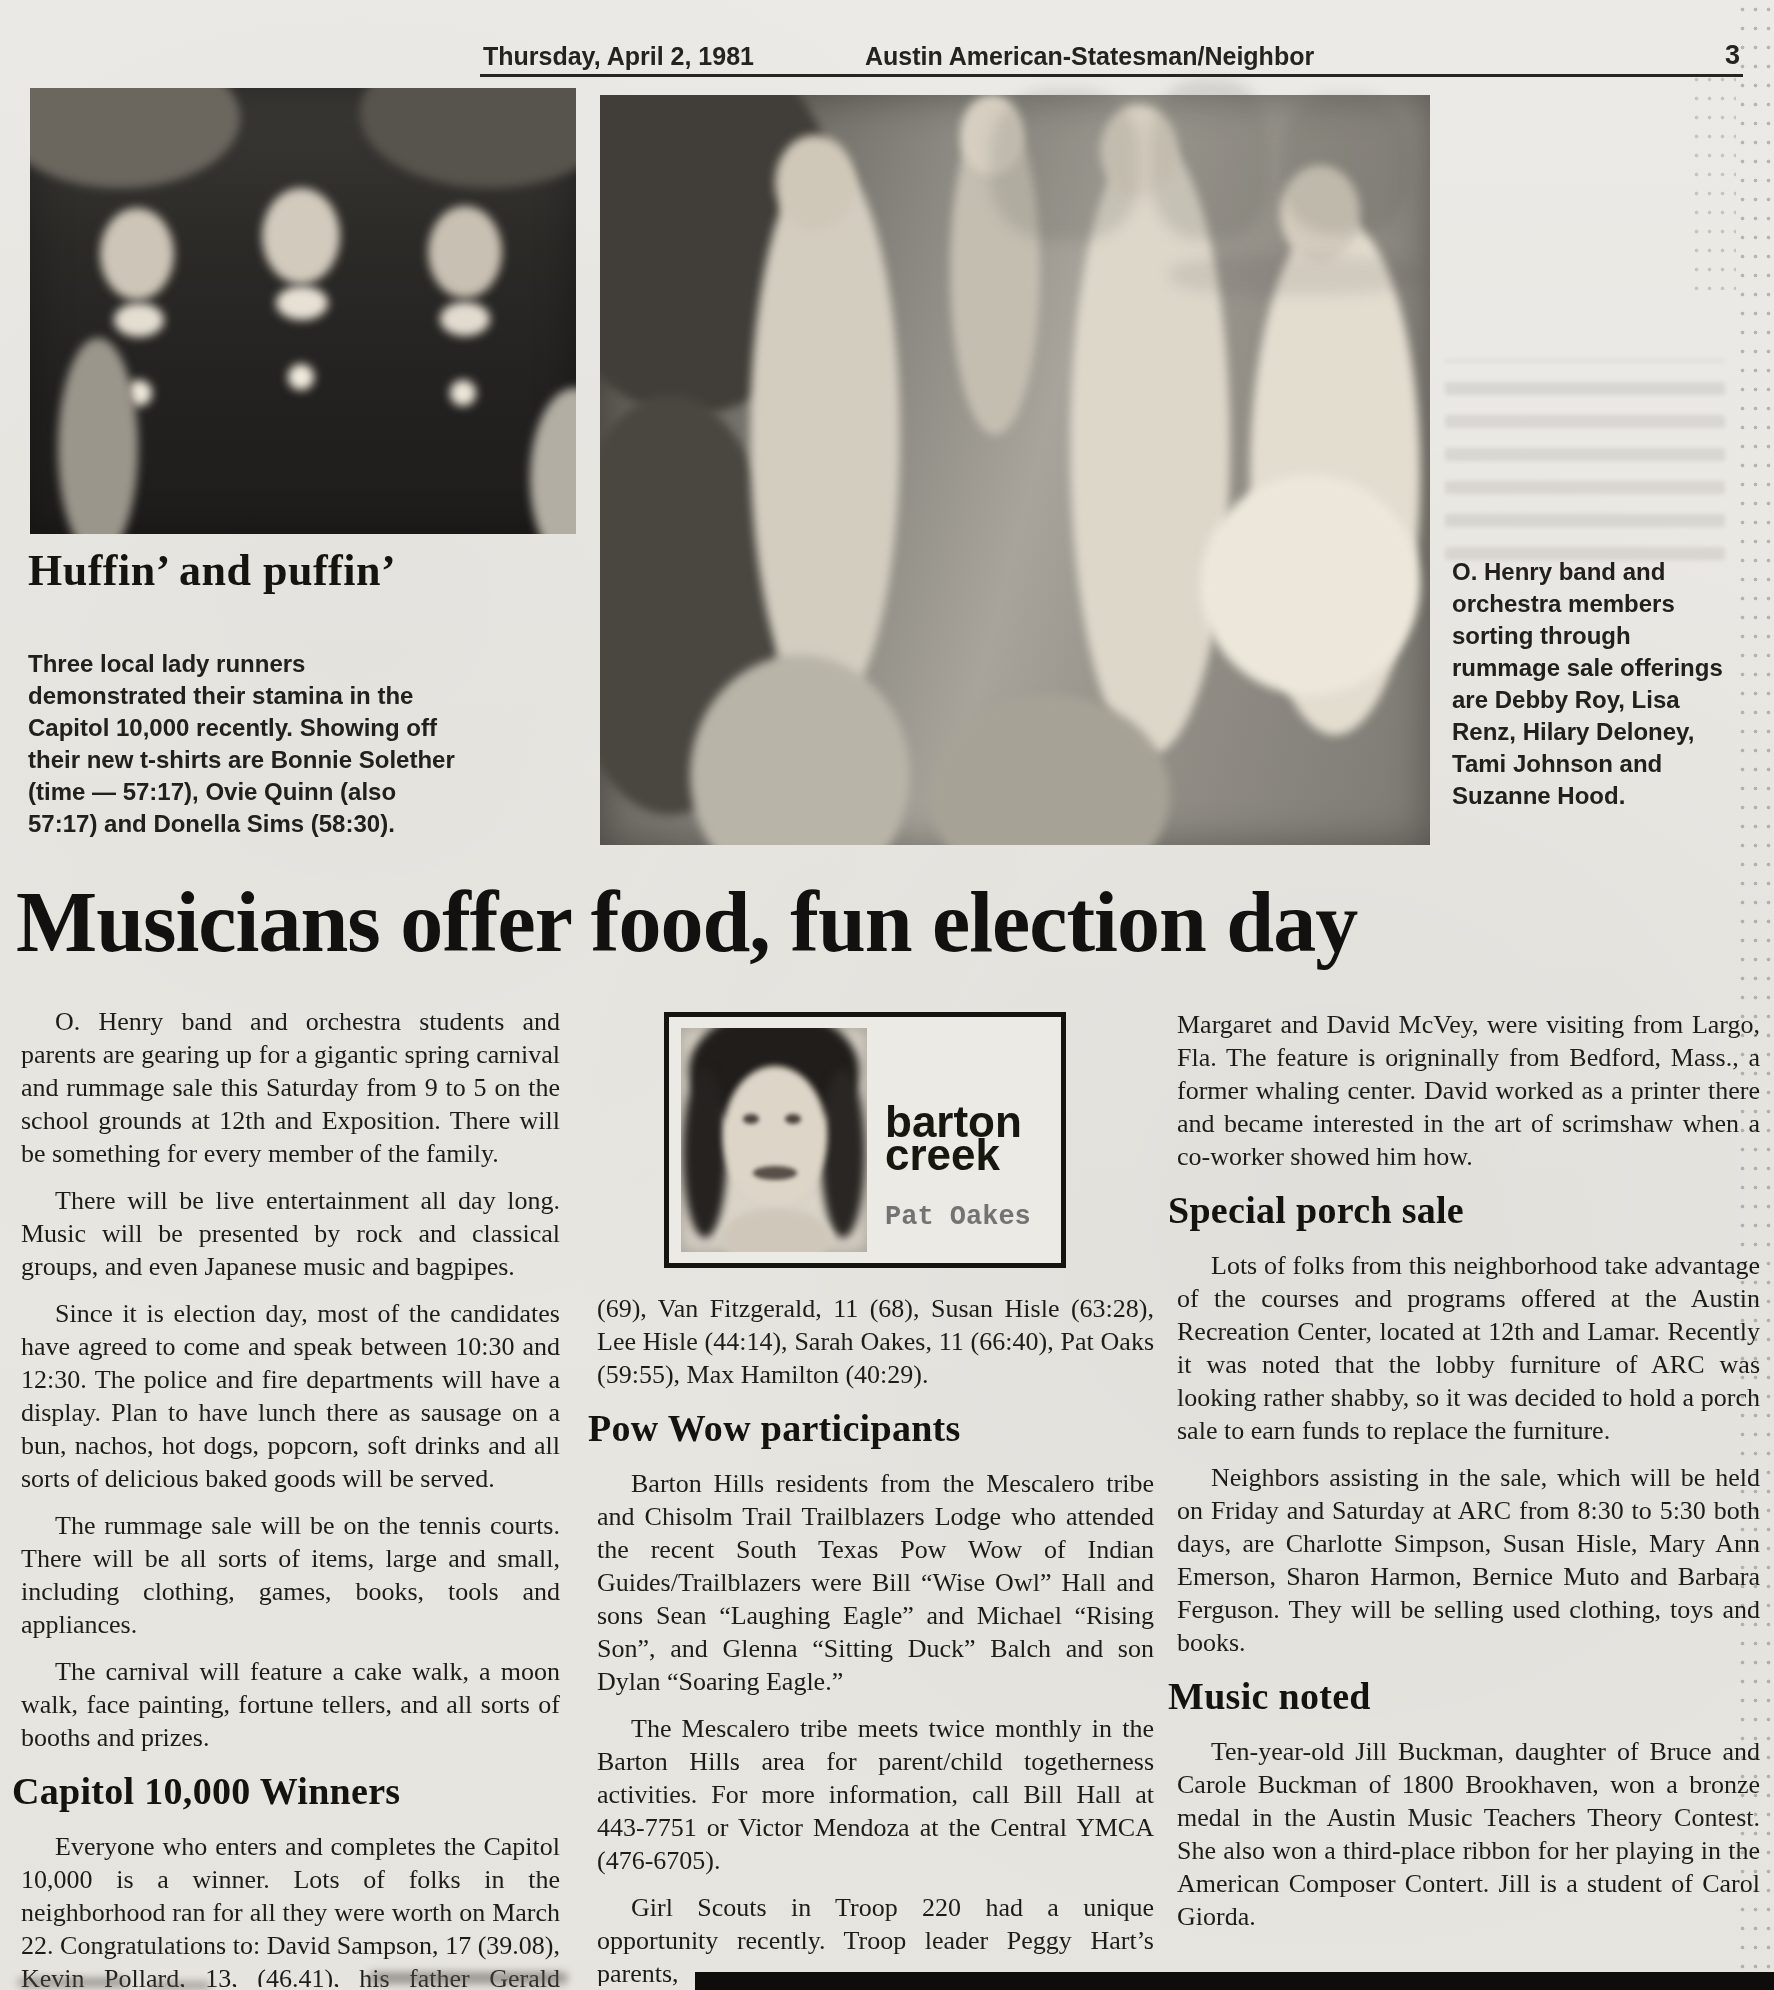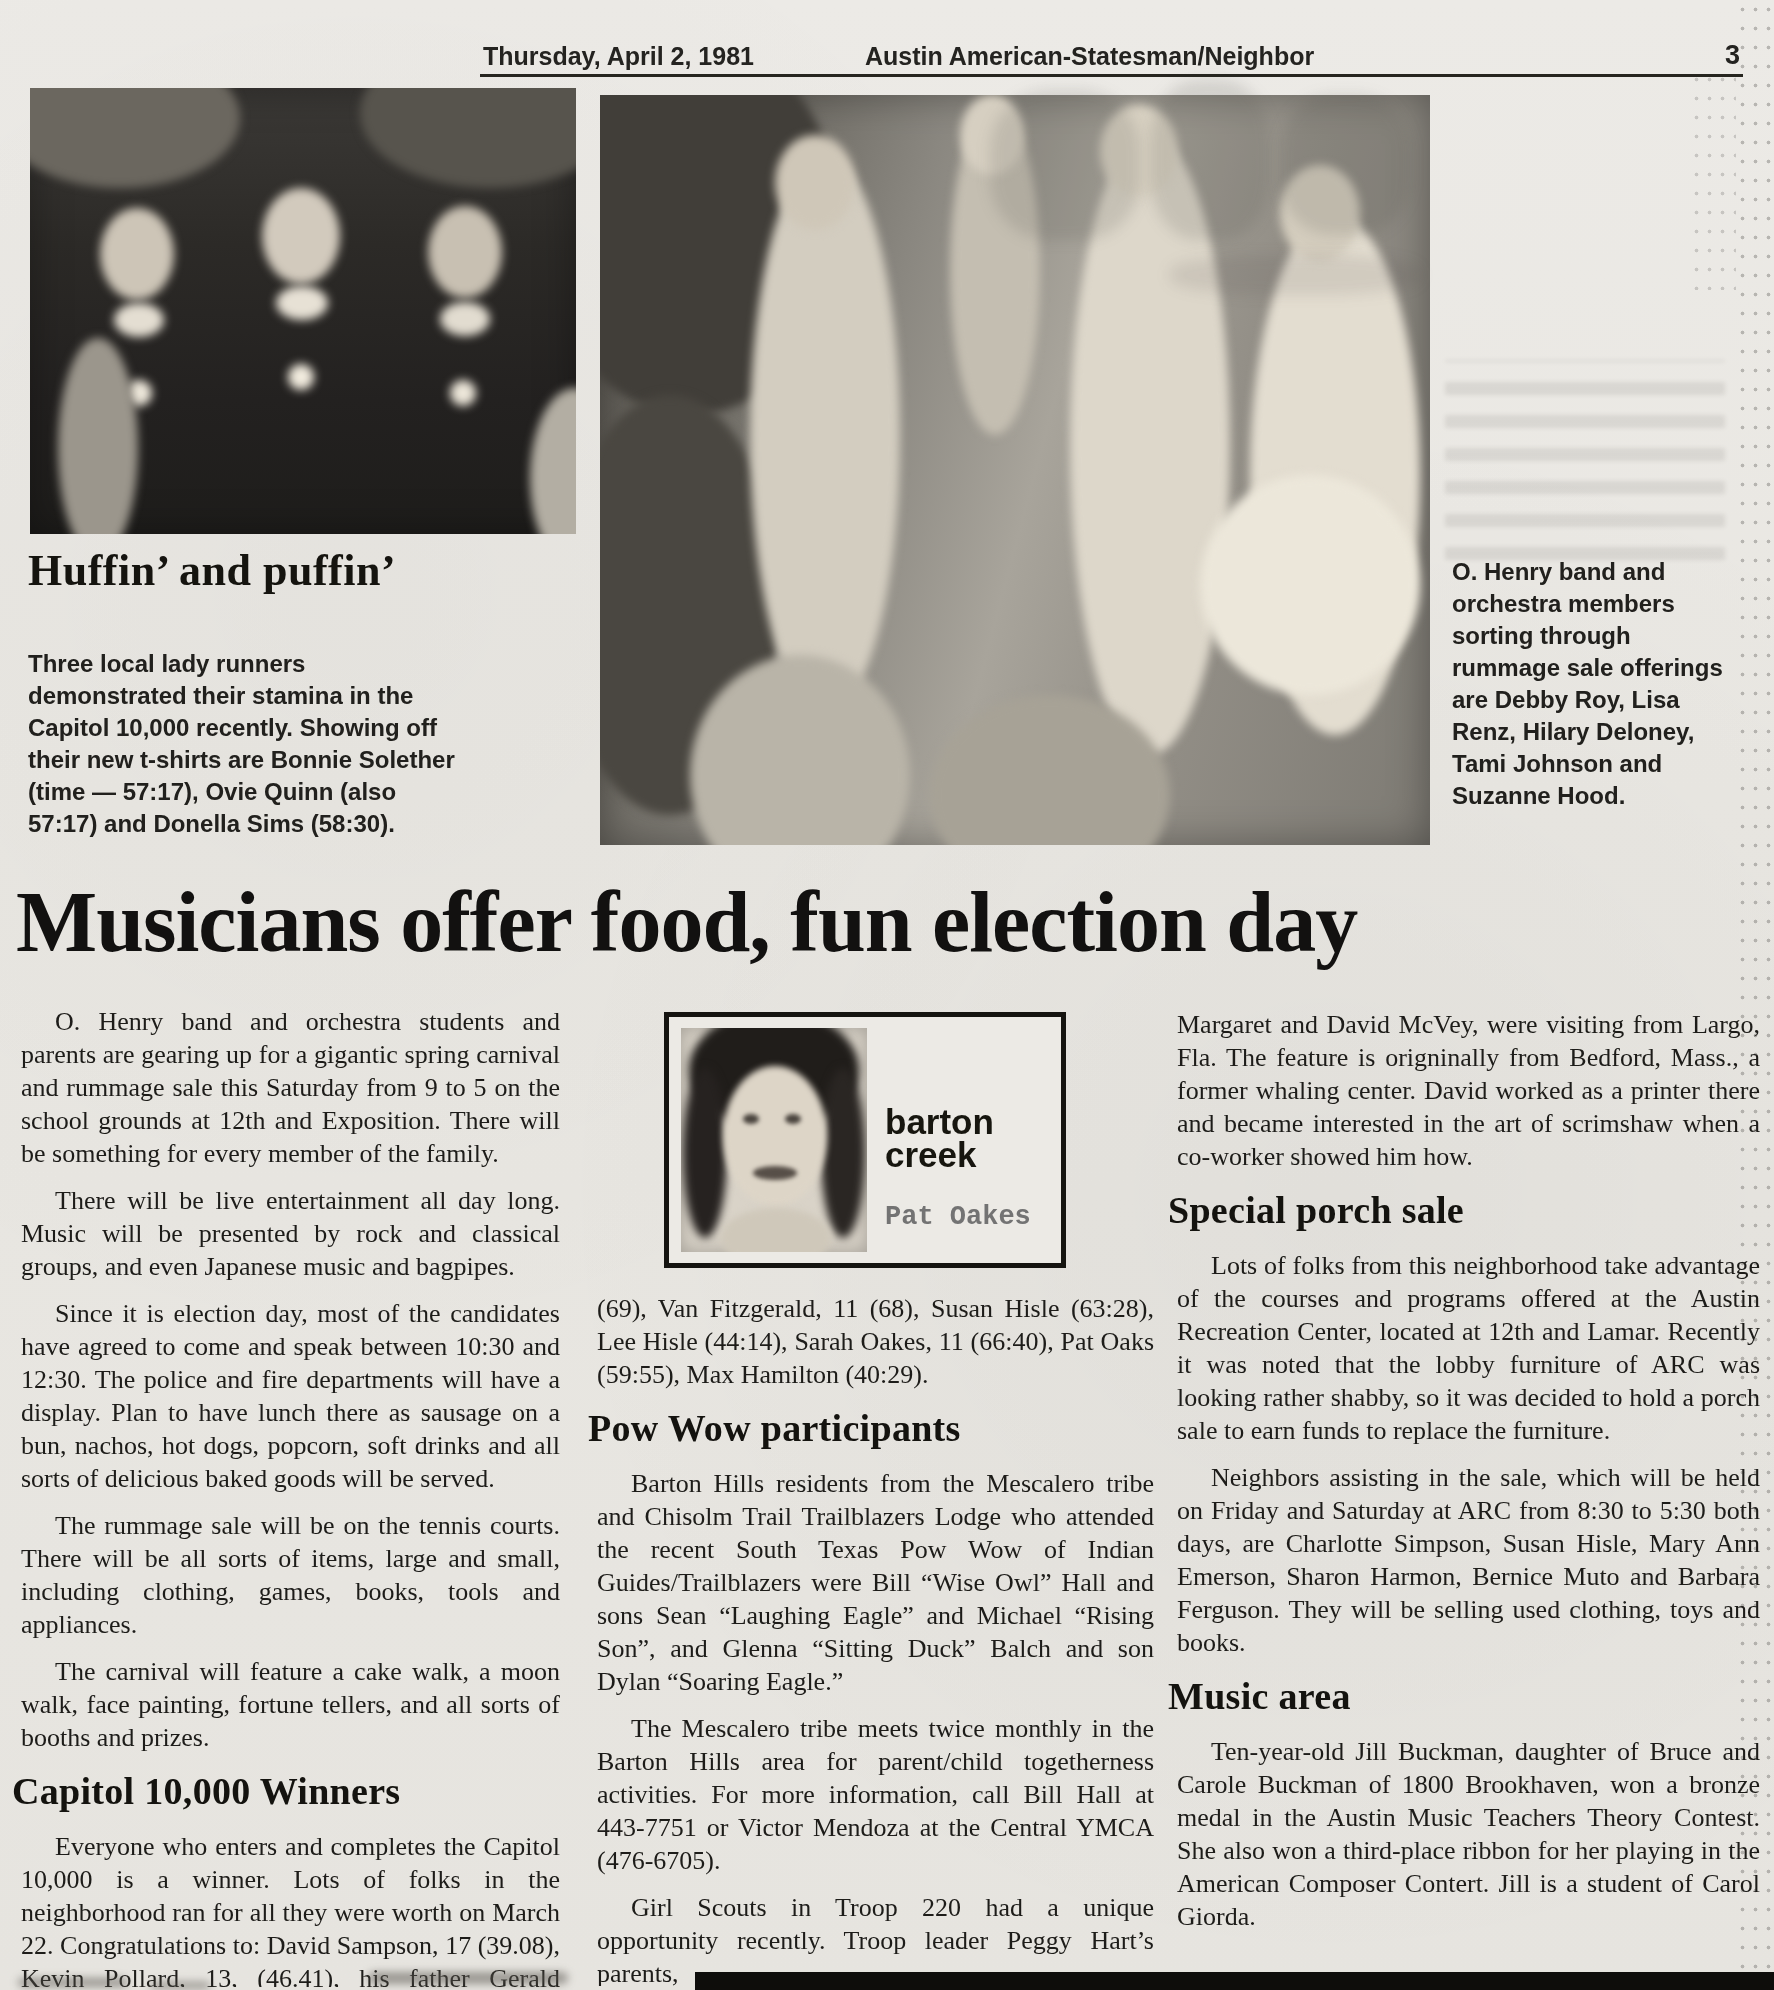--- a/index.html
+++ b/index.html
@@ -26,21 +26,21 @@
   .cap-head{font-family:"Liberation Serif", serif;font-weight:bold;font-size:44px;letter-spacing:.5px;color:#15140f;}
   
   .headline{font-family:"Liberation Serif", serif;font-weight:bold;font-size:86px;letter-spacing:-1px;color:#121110;white-space:nowrap;}
   
   .col{position:absolute;overflow:hidden;text-align:justify;font-size:26px;line-height:33px;color:#1d1c19;}
   .col p{margin:0 0 14px 9px;text-indent:34px;}
   .col p.no-indent{text-indent:0;}
   .col h2{font-family:"Liberation Serif", serif;font-weight:bold;font-size:38px;line-height:42px;margin:16px 0 18px 0;color:#14130f;letter-spacing:.3px;}
   
   .bc-box{border:5px solid #151410;background:#eceae5;position:relative;}
-  .bc-title{font-family:"Liberation Sans", sans-serif;font-weight:bold;font-size:35px;color:#17160f;}
+  .bc-title{font-family:"Liberation Sans", sans-serif;font-weight:bold;font-size:44px;color:#17160f;}
   .bc-author{font-family:Liberation Mono, monospace;font-weight:bold;font-size:27px;color:#737373;margin-top:42px;}
   
   .ghost-lines{background:repeating-linear-gradient(0deg, rgba(95,92,86,.28) 0 13px, transparent 13px 33px);filter:blur(2px);opacity:.45;}
   .ghost-blob{position:absolute;border-radius:40%;filter:blur(7px);background:rgba(80,78,74,.16);}
   .speckles{background-image:radial-gradient(circle, rgba(45,43,40,.55) 1.6px, transparent 2.2px);background-size:13px 19px;opacity:.5;}
   .smudge{position:absolute;background:#5a5751;filter:blur(4px);opacity:.55;border-radius:6px;}
   .blackbar{position:absolute;background:#0e0d0b;}
 </style>
 </head>
 <body>
@@ -130,21 +130,21 @@
     <p>Barton Hills residents from the Mescalero tribe and Chisolm Trail Trailblazers Lodge who attended the recent South Texas Pow Wow of Indian Guides/Trailblazers were Bill “Wise Owl” Hall and sons Sean “Laughing Eagle” and Michael “Rising Son”, and Glenna “Sitting Duck” Balch and son Dylan “Soaring Eagle.”</p>
     <p>The Mescalero tribe meets twice monthly in the Barton Hills area for parent/child togetherness activities. For more information, call Bill Hall at 443-7751 or Victor Mendoza at the Central YMCA (476-6705).</p>
     <p>Girl Scouts in Troop 220 had a unique opportunity recently. Troop leader Peggy Hart’s parents,</p>
   </div>
 
   <div class="col" style="left:1168px;top:1008px;width:592px;height:952px;">
     <p class="no-indent">Margaret and David McVey, were visiting from Largo, Fla. The feature is origninally from Bedford, Mass., a former whaling center. David worked as a printer there and became interested in the art of scrimshaw when a co-worker showed him how.</p>
     <h2>Special porch sale</h2>
     <p>Lots of folks from this neighborhood take advantage of the courses and programs offered at the Austin Recreation Center, located at 12th and Lamar. Recently it was noted that the lobby furniture of ARC was looking rather shabby, so it was decided to hold a porch sale to earn funds to replace the furniture.</p>
     <p>Neighbors assisting in the sale, which will be held on Friday and Saturday at ARC from 8:30 to 5:30 both days, are Charlotte Simpson, Susan Hisle, Mary Ann Emerson, Sharon Harmon, Bernice Muto and Barbara Ferguson. They will be selling used clothing, toys and books.</p>
-    <h2>Music area</h2>
+    <h2>Music noted</h2>
     <p>Ten-year-old Jill Buckman, daughter of Bruce and Carole Buckman of 1800 Brookhaven, won a bronze medal in the Austin Music Teachers Theory Contest. She also won a third-place ribbon for her playing in the American Composer Contert. Jill is a student of Carol Giorda.</p>
 
   </div>
 
   <div class="blackbar" style="left:695px;top:1972px;width:1079px;height:18px;"></div>
   <div class="smudge" style="left:18px;top:1978px;width:110px;height:9px;"></div>
   <div class="smudge" style="left:368px;top:1972px;width:200px;height:12px;"></div>
   <div class="smudge" style="left:150px;top:1982px;width:60px;height:7px;"></div>
 
 </div>

